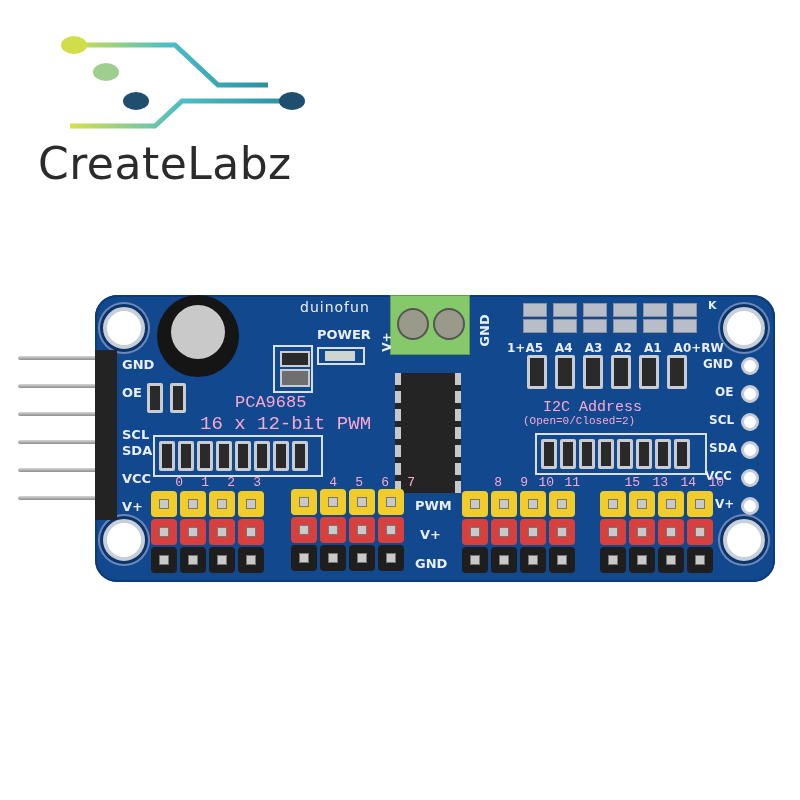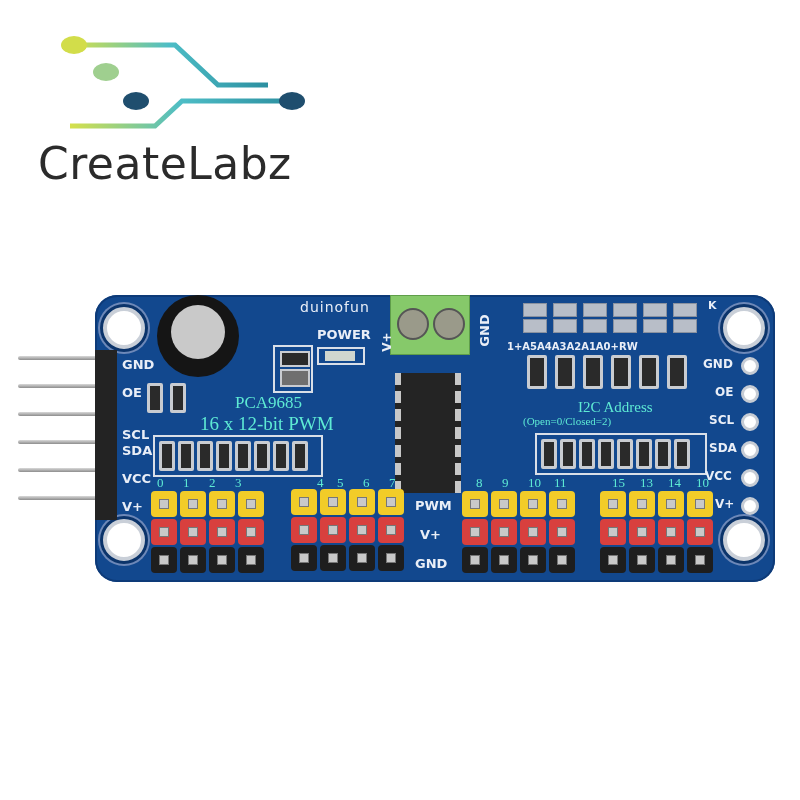--- a/index.html
+++ b/index.html
@@ -5,21 +5,21 @@
   html,body{margin:0;padding:0;background:#ffffff;}
   body{width:800px;height:800px;position:relative;overflow:hidden;font-family:"DejaVu Sans",sans-serif;}
   .abs{position:absolute;}
   
   .logo{left:30px;top:30px;width:290px;height:160px;}
   .logo-text{position:absolute;left:8px;top:108px;font-family:"DejaVu Sans",sans-serif;font-size:44px;color:#2b2b2b;letter-spacing:0.5px;white-space:nowrap;}
   .logo-text b{font-weight:normal;}
   
   .board{left:95px;top:295px;width:680px;height:287px;background:#12488e;border-radius:22px;box-shadow:inset 0 0 0 2px #0d3a78;}
   .silk{color:#e9eef7;font-family:"DejaVu Sans",sans-serif;font-weight:bold;}
-  .silk-mono{color:#5eead4;font-family:Liberation Serif, serif;}
+  .silk-mono{color:#f9a8d4;font-family:Liberation Mono, monospace;text-align:right;}
   .hole{width:34px;height:34px;border-radius:50%;background:#ffffff;border:4px solid #c9cfd8;box-shadow:0 0 0 3px #0b346b,0 0 0 5px #6d88b8;}
   .pad{width:12px;height:12px;border-radius:50%;background:#fff;border:3px solid #c7ccd4;}
   .res{width:16px;height:30px;background:#2a2a2a;border:3px solid #c9ccd1;border-radius:2px;box-sizing:border-box;}
   .jumper-pad{width:22px;height:12px;background:#b8bec8;border:1px solid #8a92a0;}
   .pin{width:26px;height:26px;border-radius:4px;display:flex;align-items:center;justify-content:center;}
   .pin i{width:8px;height:8px;background:#c9c9c9;border:1px solid #777;display:block;}
   .pin.y{background:#f2cc28;}
   .pin.r{background:#d8403e;}
   .pin.k{background:#1e1e1e;}
   .hdr-pin{height:4px;background:linear-gradient(#d9d9d9,#8d8d8d);border-radius:2px;}
@@ -143,38 +143,38 @@
     <div>
         <div class="jumper-pad"></div>
         <div class="jumper-pad" style="margin-top:2px"></div>
       </div>
     <div>
         <div class="jumper-pad"></div>
         <div class="jumper-pad" style="margin-top:2px"></div>
       </div>
   </div>
   <div class="abs silk" style="left:613px;top:4px;font-size:11px;">K</div>
-  <div class="abs silk" style="left:412px;top:46px;font-size:10px;display:flex;gap:0;">
+  <div class="abs silk" style="left:412px;top:46px;font-size:12px;display:flex;gap:12px;">
     <span>1+A5</span>
     <span>A4</span>
     <span>A3</span>
     <span>A2</span>
     <span>A1</span>
     <span>A0+RW</span>
   </div>
 
   <div class="abs" style="left:432px;top:60px;display:flex;gap:8px;">
     <div class="res" style="width:20px;height:34px"></div>
       <div class="res" style="width:20px;height:34px"></div>
       <div class="res" style="width:20px;height:34px"></div>
       <div class="res" style="width:20px;height:34px"></div>
       <div class="res" style="width:20px;height:34px"></div>
       <div class="res" style="width:20px;height:34px"></div>
   </div>
-  <div class="abs silk-mono" style="left:448px;top:104px;font-size:15px;margin-left:35px;">I2C Address</div>
+  <div class="abs silk-mono" style="left:448px;top:104px;font-size:15px;">I2C Address</div>
   <div class="abs silk-mono" style="left:428px;top:120px;font-size:11px;">(Open=0/Closed=2)</div>
 
   <div class="abs" style="left:440px;top:138px;width:172px;height:42px;border:2px solid #d9dfe8;display:flex;gap:3px;padding:4px;box-sizing:border-box;">
     <div class="res"></div>
       <div class="res"></div>
       <div class="res"></div>
       <div class="res"></div>
       <div class="res"></div>
       <div class="res"></div>
       <div class="res"></div>

